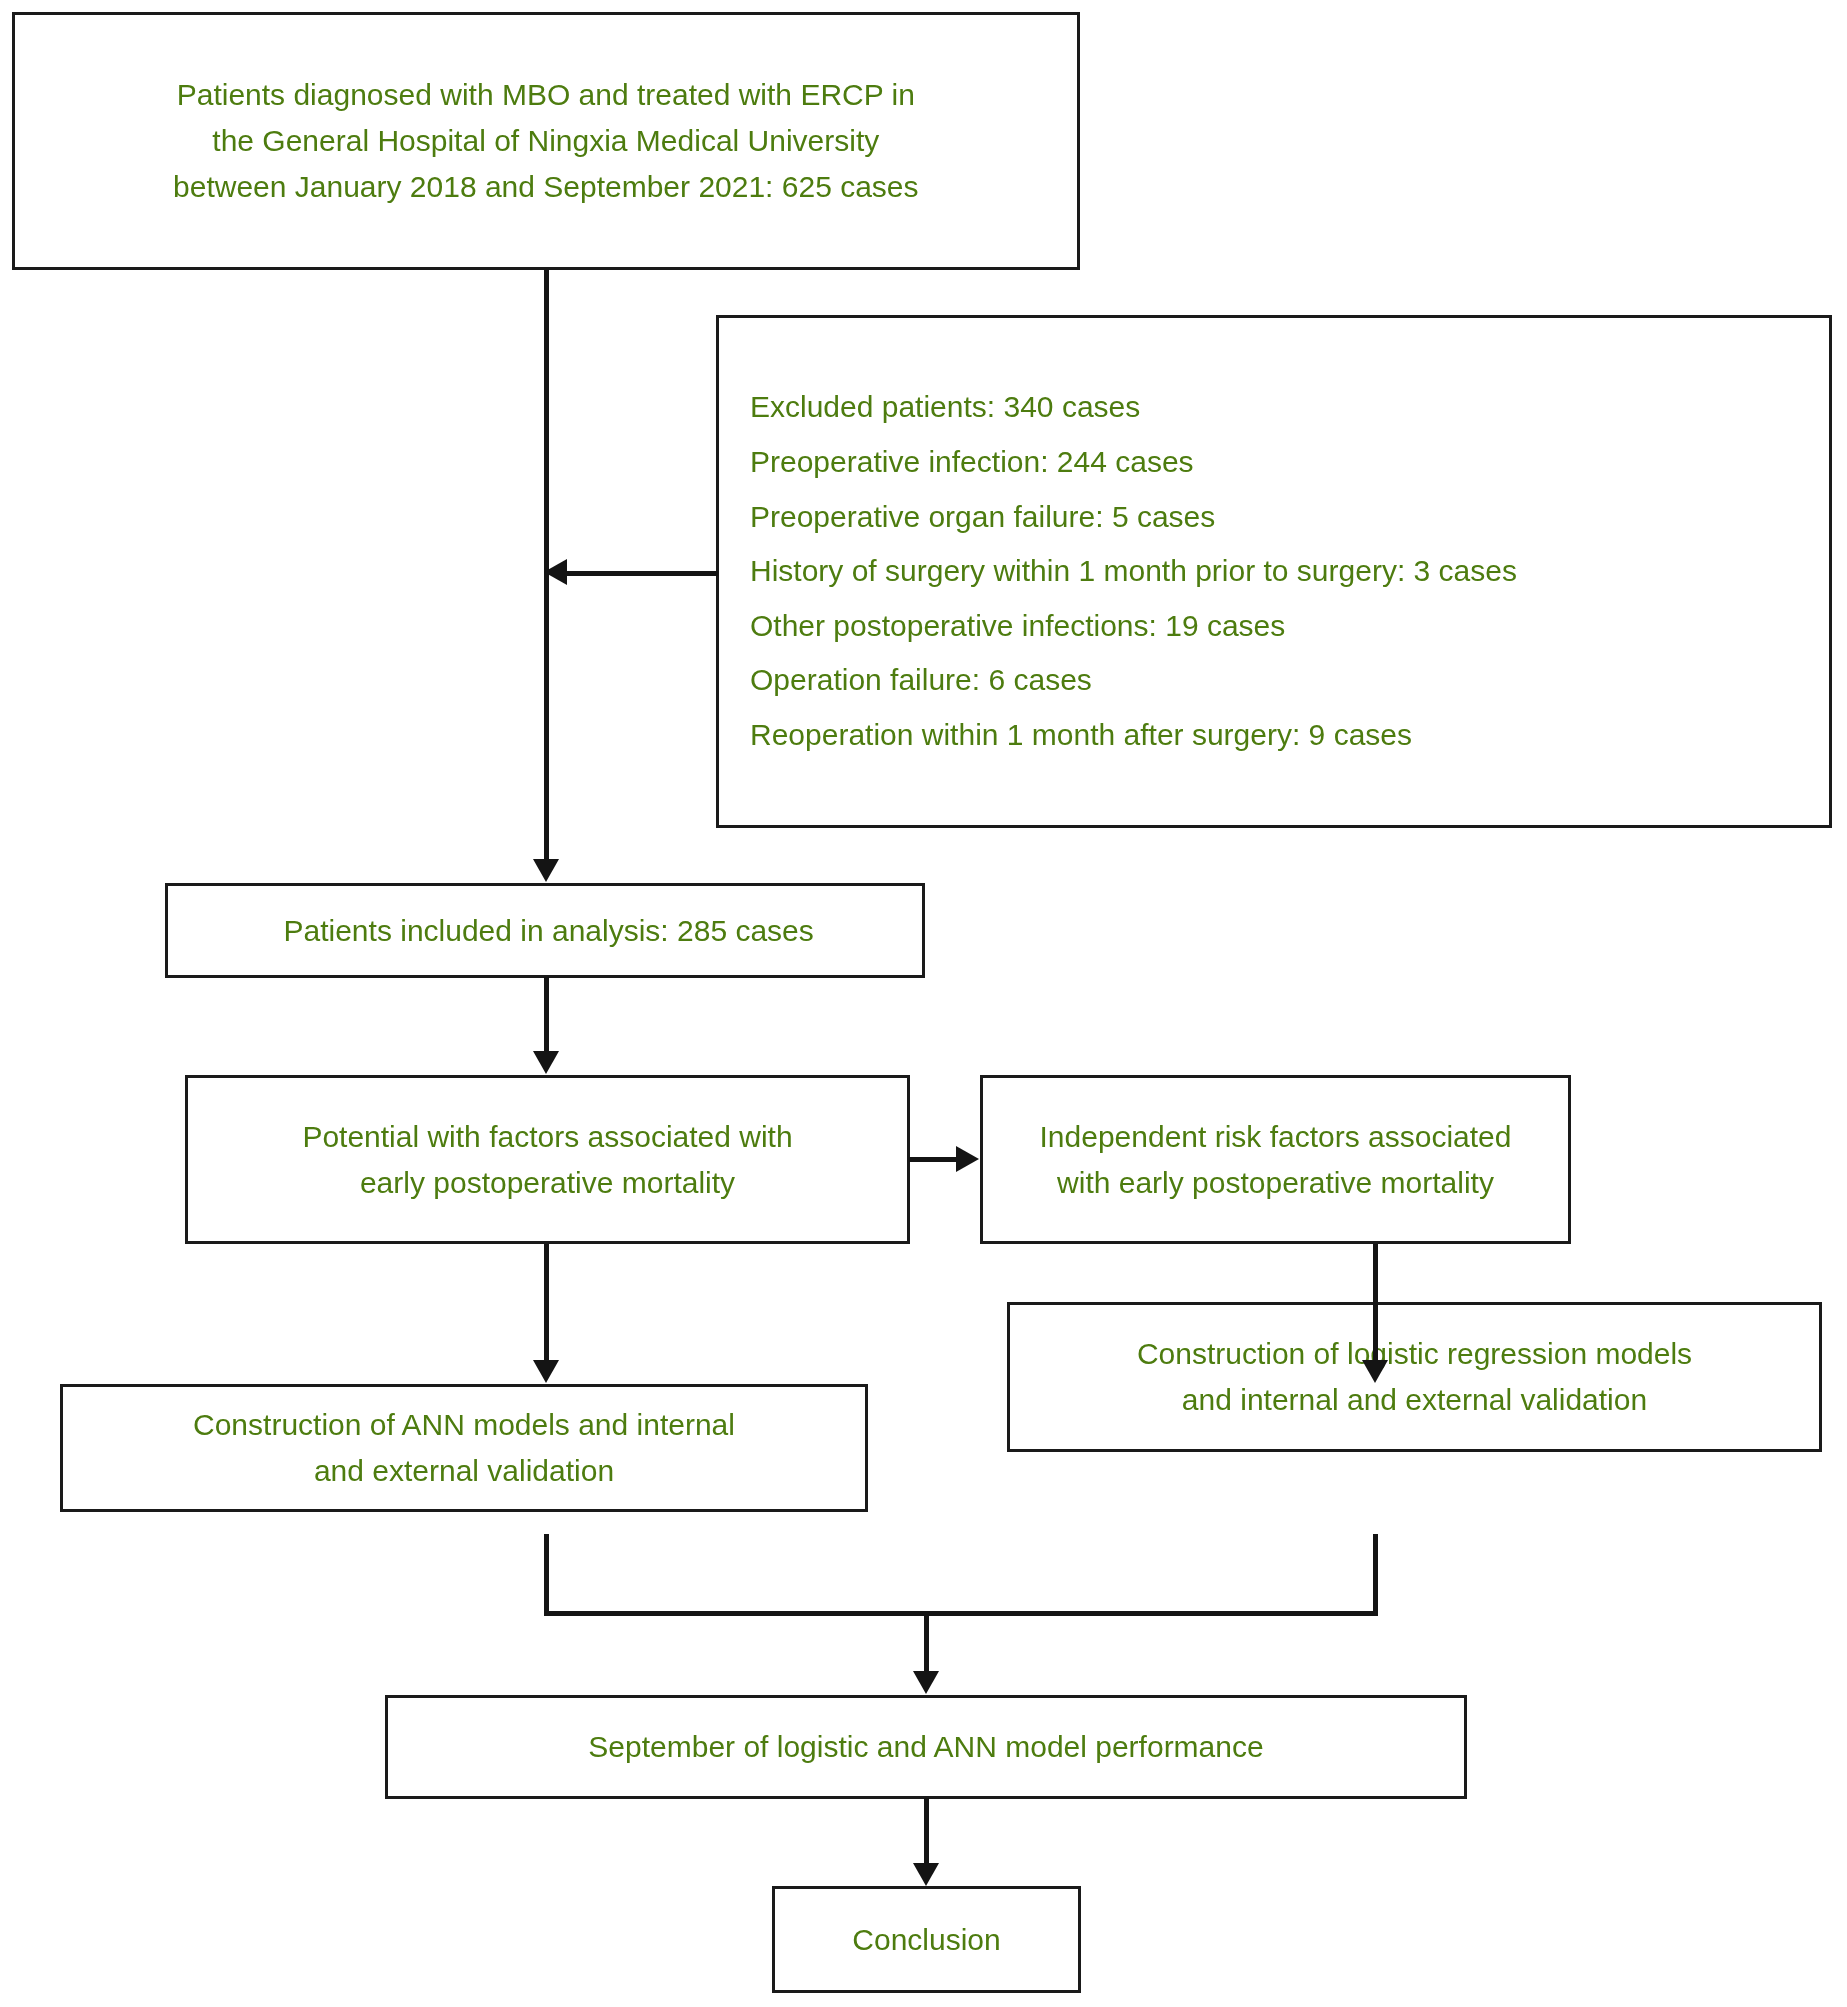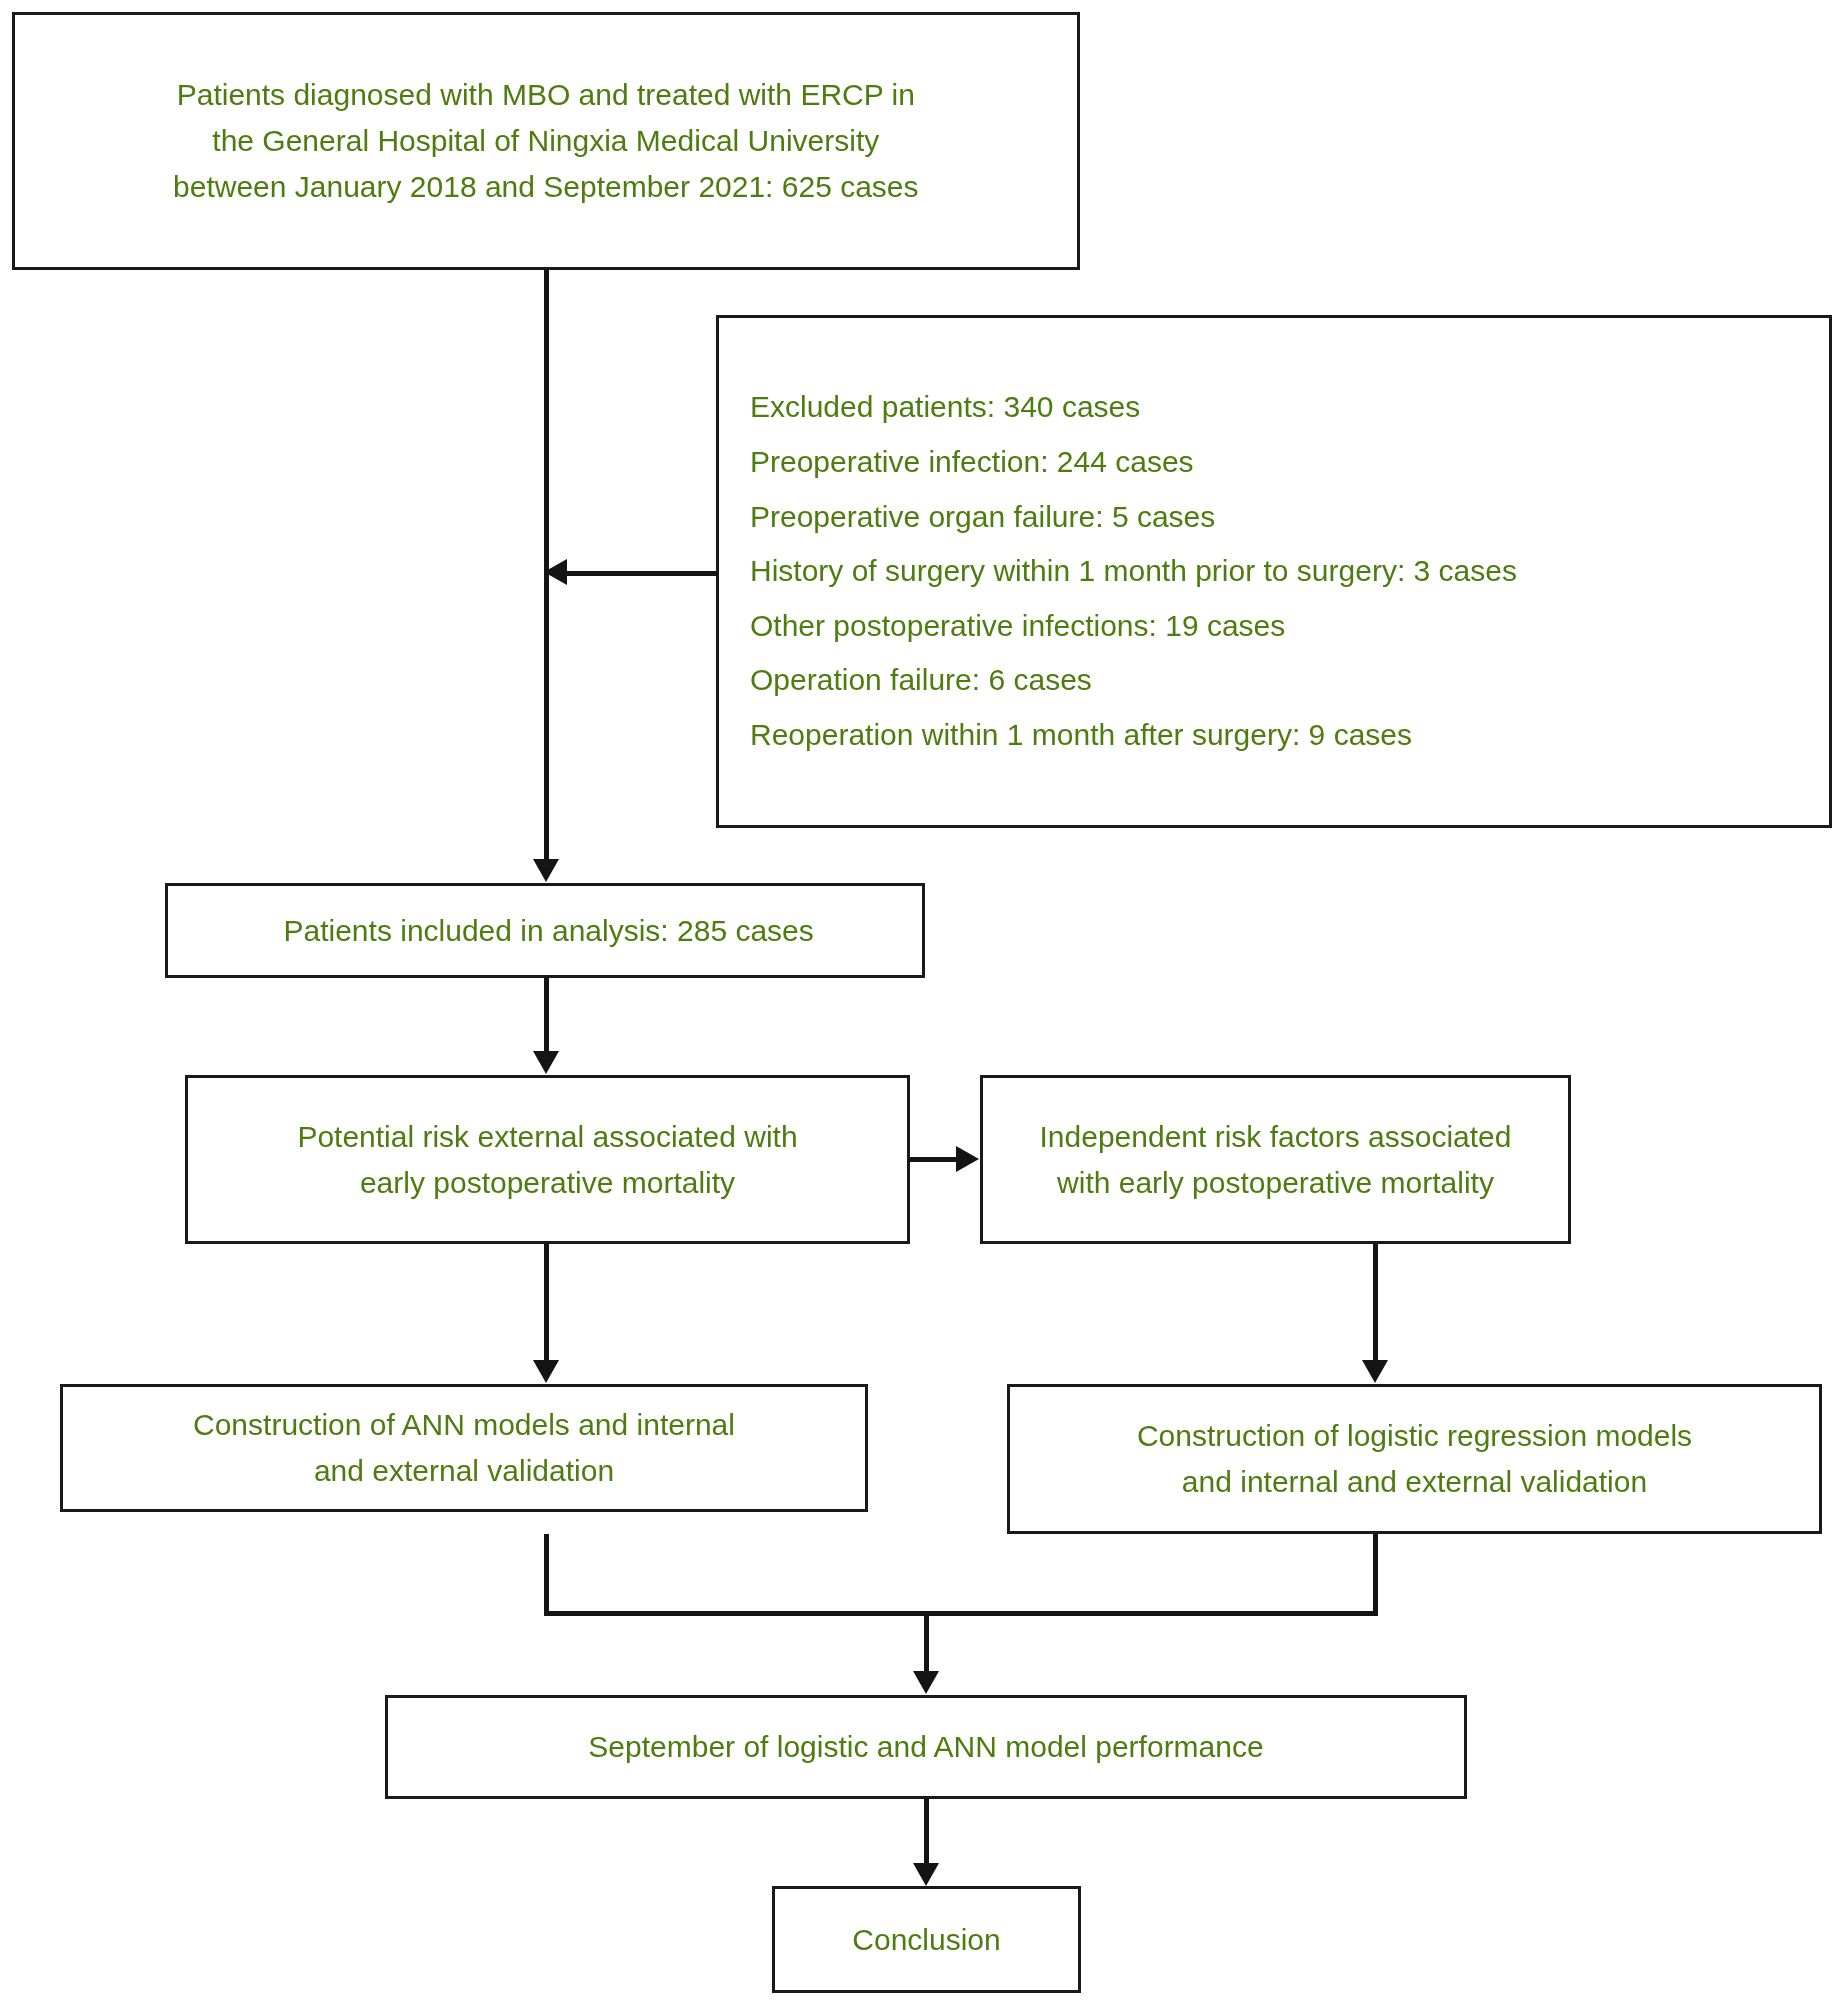--- a/index.html
+++ b/index.html
@@ -115,40 +115,40 @@
   </div>
 
   <div class="node" style="left:165px; top:883px; width:760px; height:95px;padding-left:20px;">
     <span class="lines">
       <span class="ln">Patients included in analysis: 285 cases</span>
     </span>
   </div>
 
   <div class="node" style="left:185px; top:1075px; width:725px; height:169px;">
     <span class="lines">
-      <span class="ln">Potential risk external associated with</span>
+      <span class="ln">Potential with factors associated with</span>
       <span class="ln">early postoperative mortality</span>
     </span>
   </div>
 
   <div class="node" style="left:980px; top:1075px; width:591px; height:169px;">
     <span class="lines">
       <span class="ln">Independent risk factors associated</span>
       <span class="ln">with early postoperative mortality</span>
     </span>
   </div>
 
   <div class="node" style="left:60px; top:1384px; width:808px; height:128px;">
     <span class="lines">
       <span class="ln">Construction of ANN models and internal</span>
       <span class="ln">and external validation</span>
     </span>
   </div>
 
-  <div class="node" style="left:1007px; top:1384px; width:815px; height:150px;">
+  <div class="node" style="left:1007px; top:1302px; width:815px; height:150px;">
     <span class="lines">
       <span class="ln">Construction of logistic regression models</span>
       <span class="ln">and internal and external validation</span>
     </span>
   </div>
 
   <div class="node" style="left:385px; top:1695px; width:1082px; height:104px;">
     <span class="lines">
       <span class="ln">September of logistic and ANN model performance</span>
     </span>

